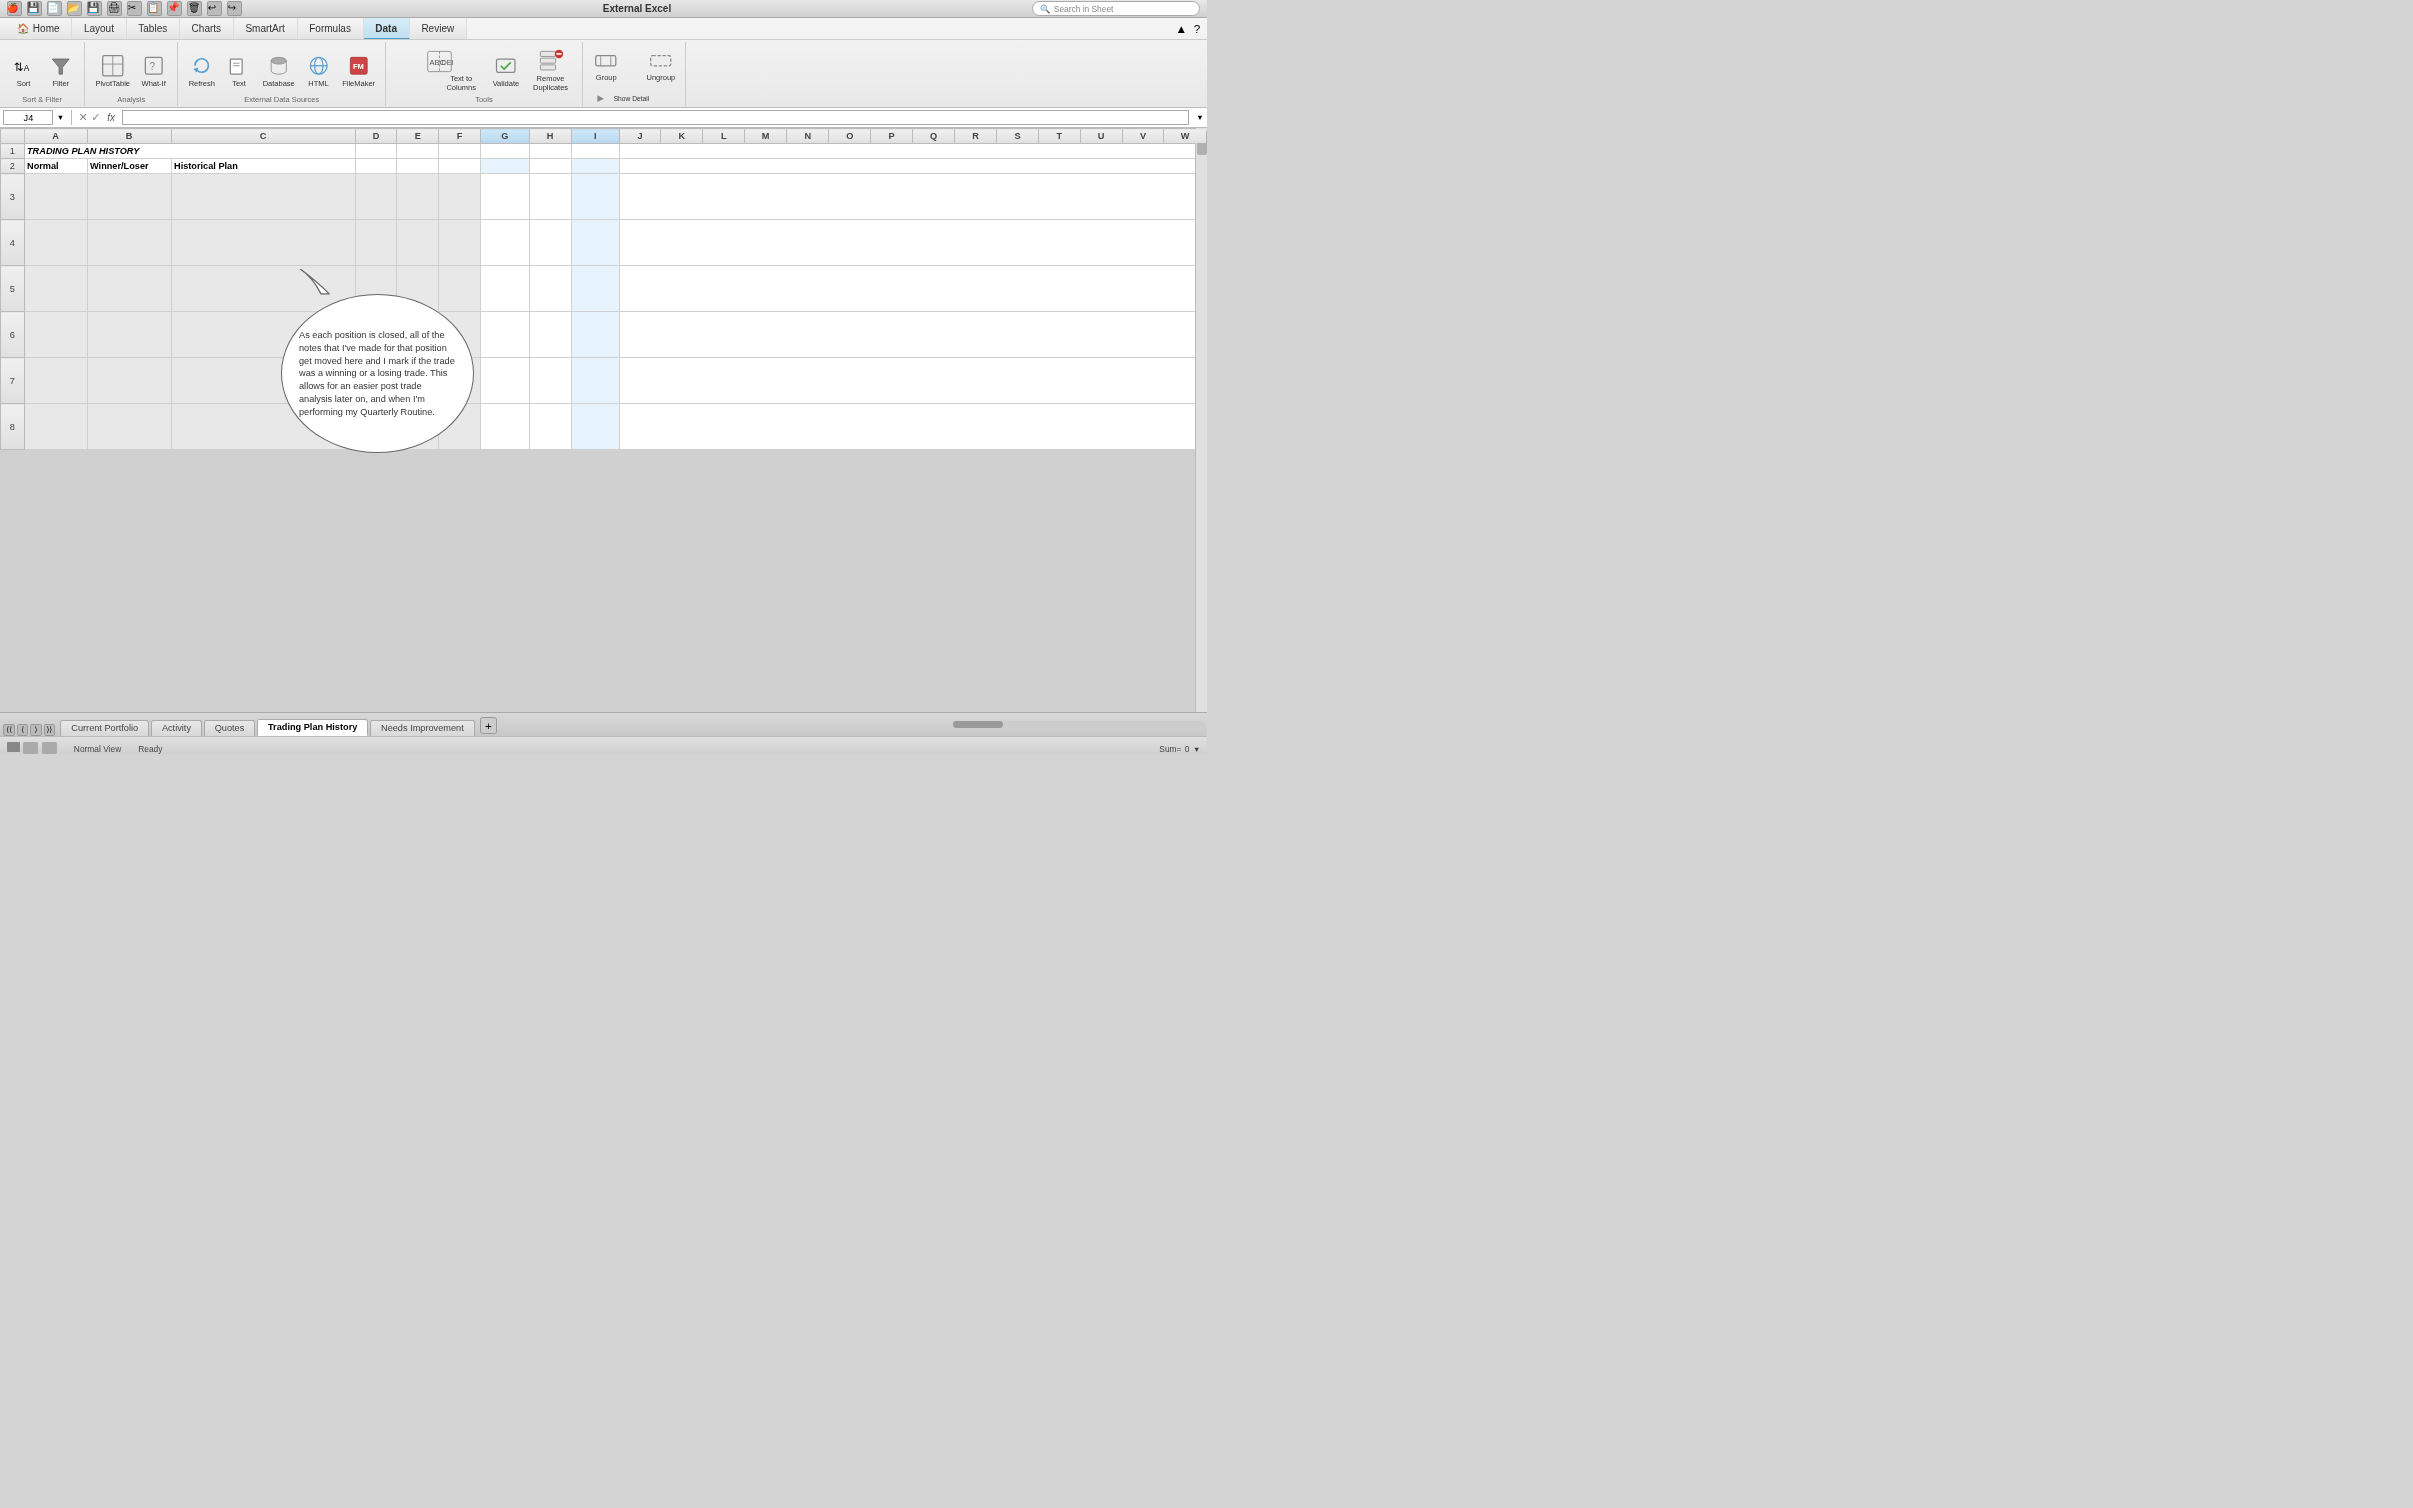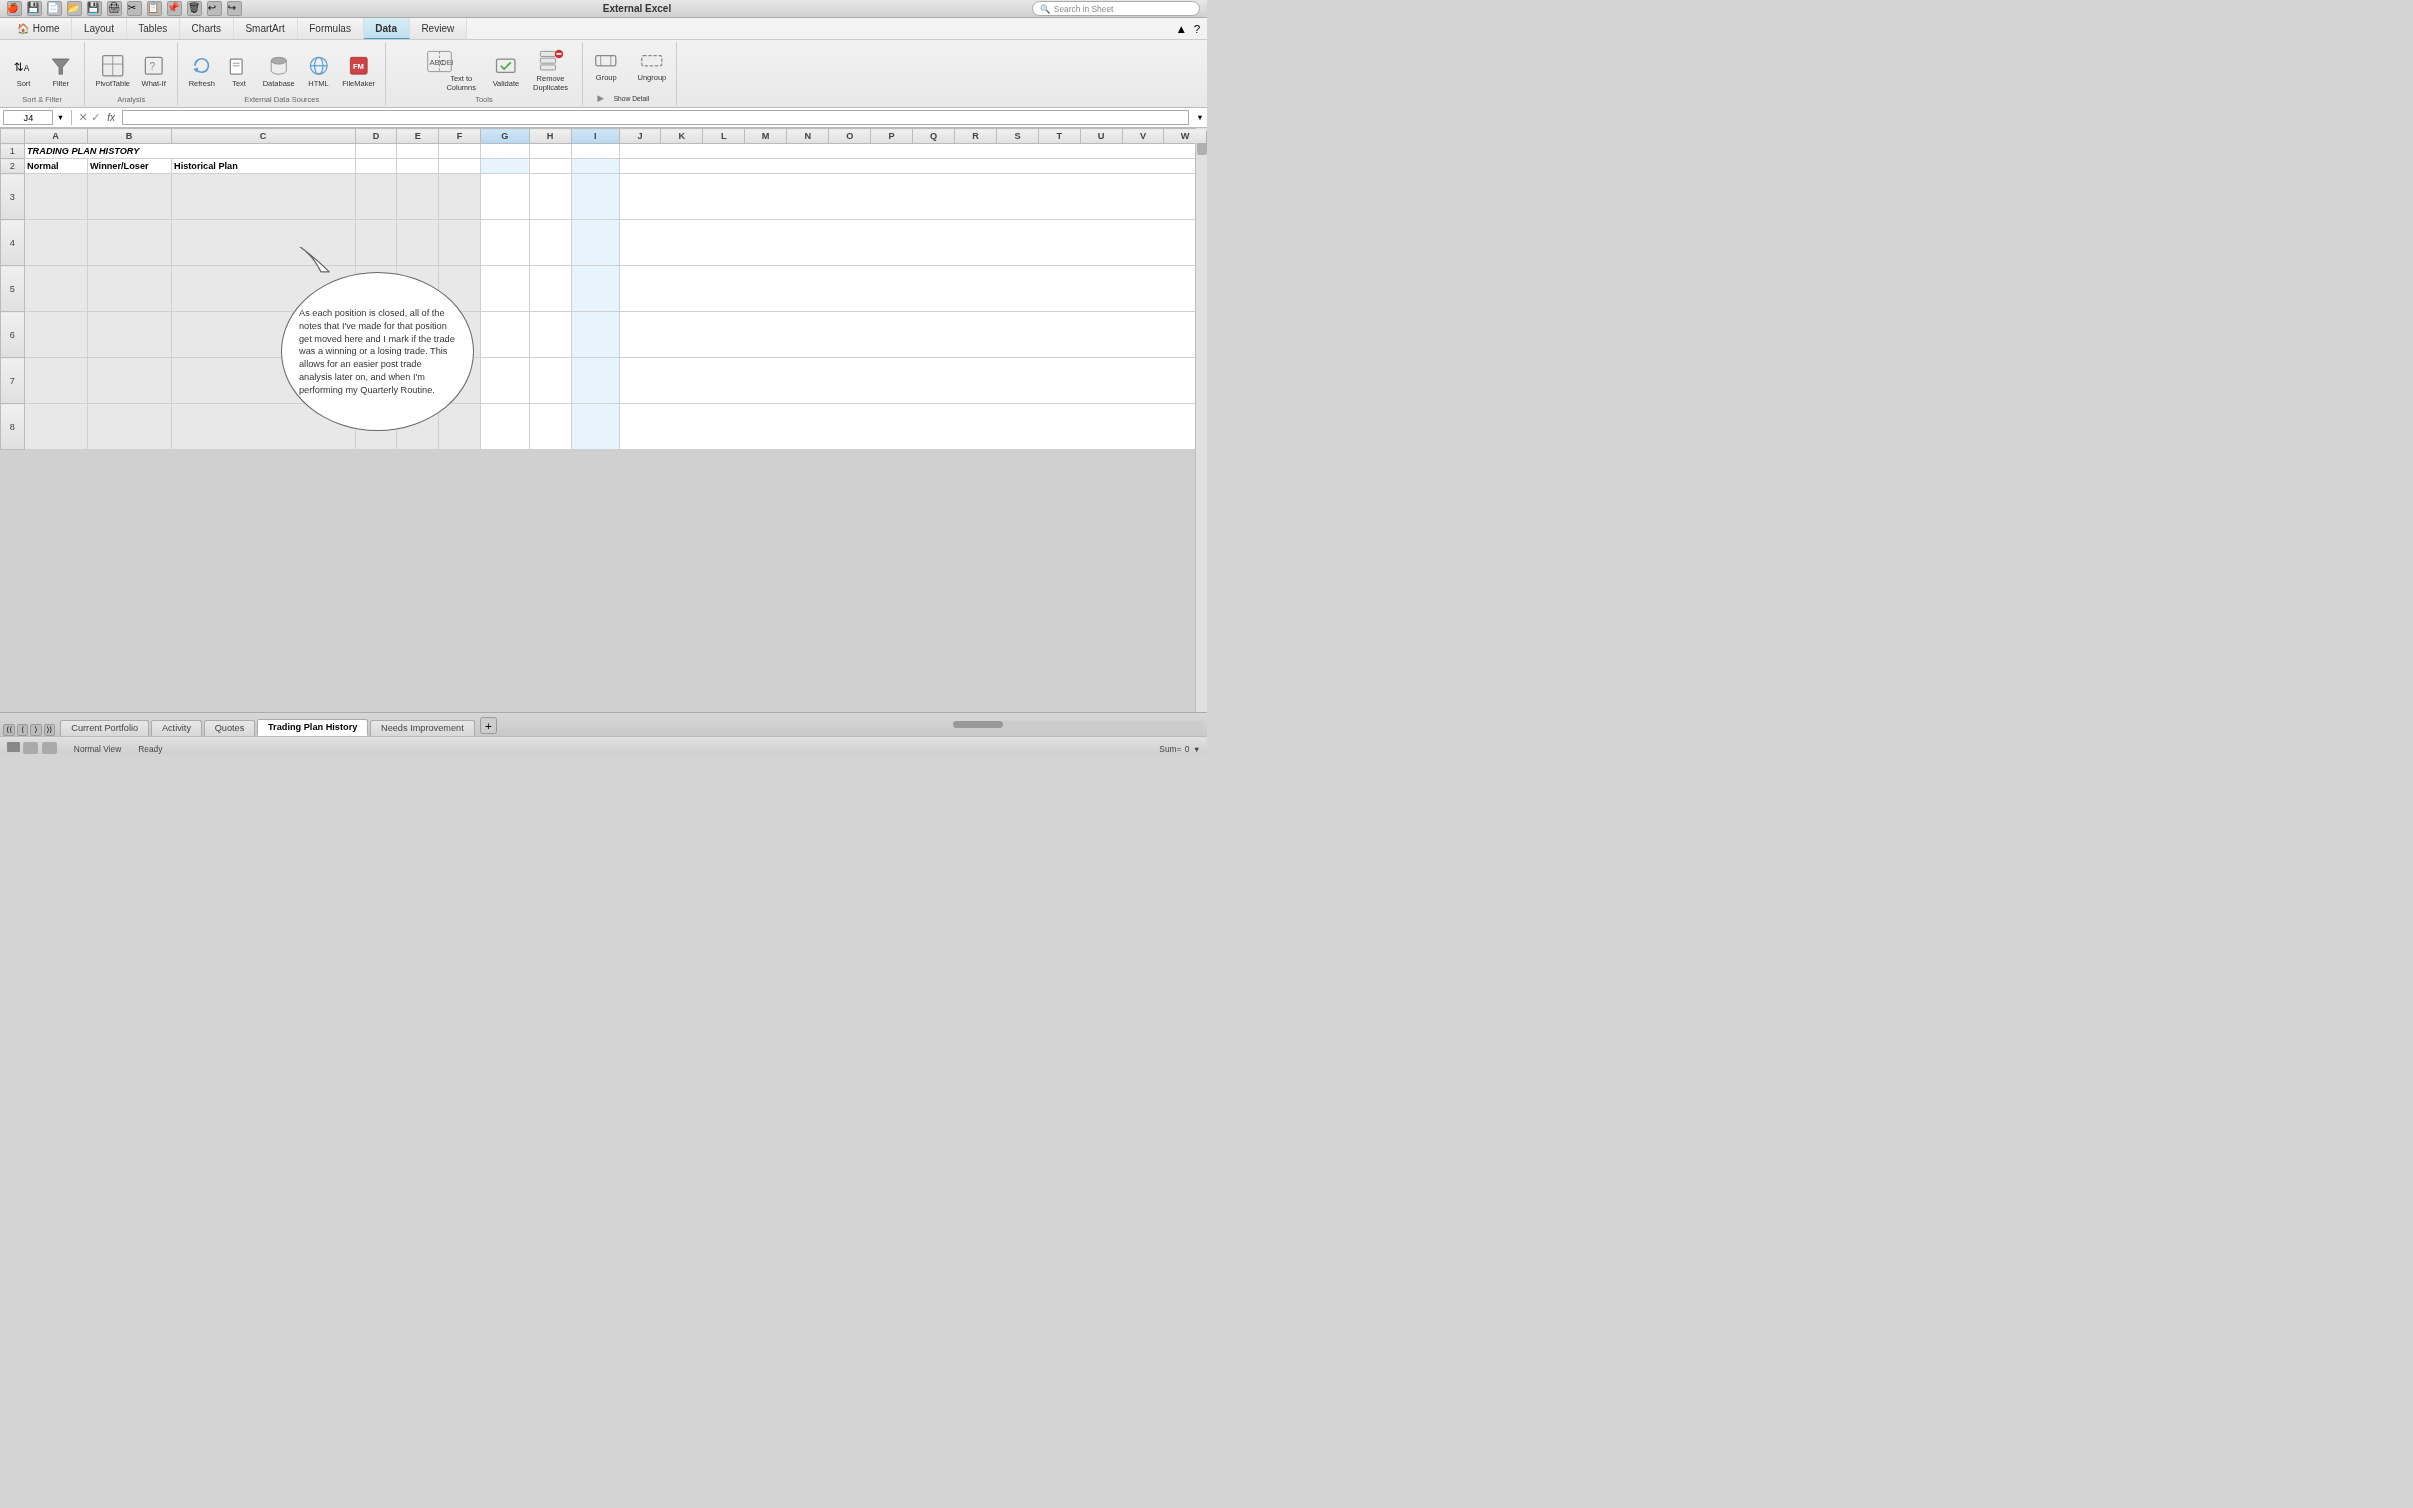--- a/index.html
+++ b/index.html
@@ -239,21 +239,21 @@
     td.cell.col-b { width: 84px; min-width: 84px; }
     td.cell.col-c { width: 184px; min-width: 184px; }
 
     
     td.cell.shaded { background: #e8e8e8; }
 
     
     .speech-bubble-wrapper {
       position: absolute;
       left: 281px;
-      top: 144px;
+      top: 166px;
       z-index: 20;
       pointer-events: none;
     }
     .speech-bubble {
       position: relative;
       background: white;
       border: 1.3px solid #666;
       border-radius: 50%;
       width: 193px;
       height: 159px;
@@ -549,21 +549,21 @@
             <div class="ribbon-btn-label" style="max-width:42px; white-space:normal; line-height:1.1;">
               <span>Remove Duplicates</span>
             </div>
           </div>
         </div>
         <div class="ribbon-section-label">Tools</div>
       </div>
 
       <div class="ribbon-section">
         <div style="display:flex; flex-direction:column; flex:1; padding-top:3.4px;">
-          <div style="display:flex; gap:11px;">
+          <div style="display:flex; gap:20px;">
             <div class="ribbon-btn">
               <div class="ribbon-btn-icon">
                 <svg width="23.5" height="23.5" viewBox="0 0 28 28">
                     <rect x="2" y="8" width="24" height="12" rx="2" fill="none" stroke="#888" stroke-width="1.5"></rect>
                     <line x1="8" y1="8" x2="8" y2="20" stroke="#888" stroke-width="1"></line>
                     <line x1="20" y1="8" x2="20" y2="20" stroke="#888" stroke-width="1"></line>
                   </svg>
               </div>
               <div class="ribbon-btn-label">Group</div>
             </div>

